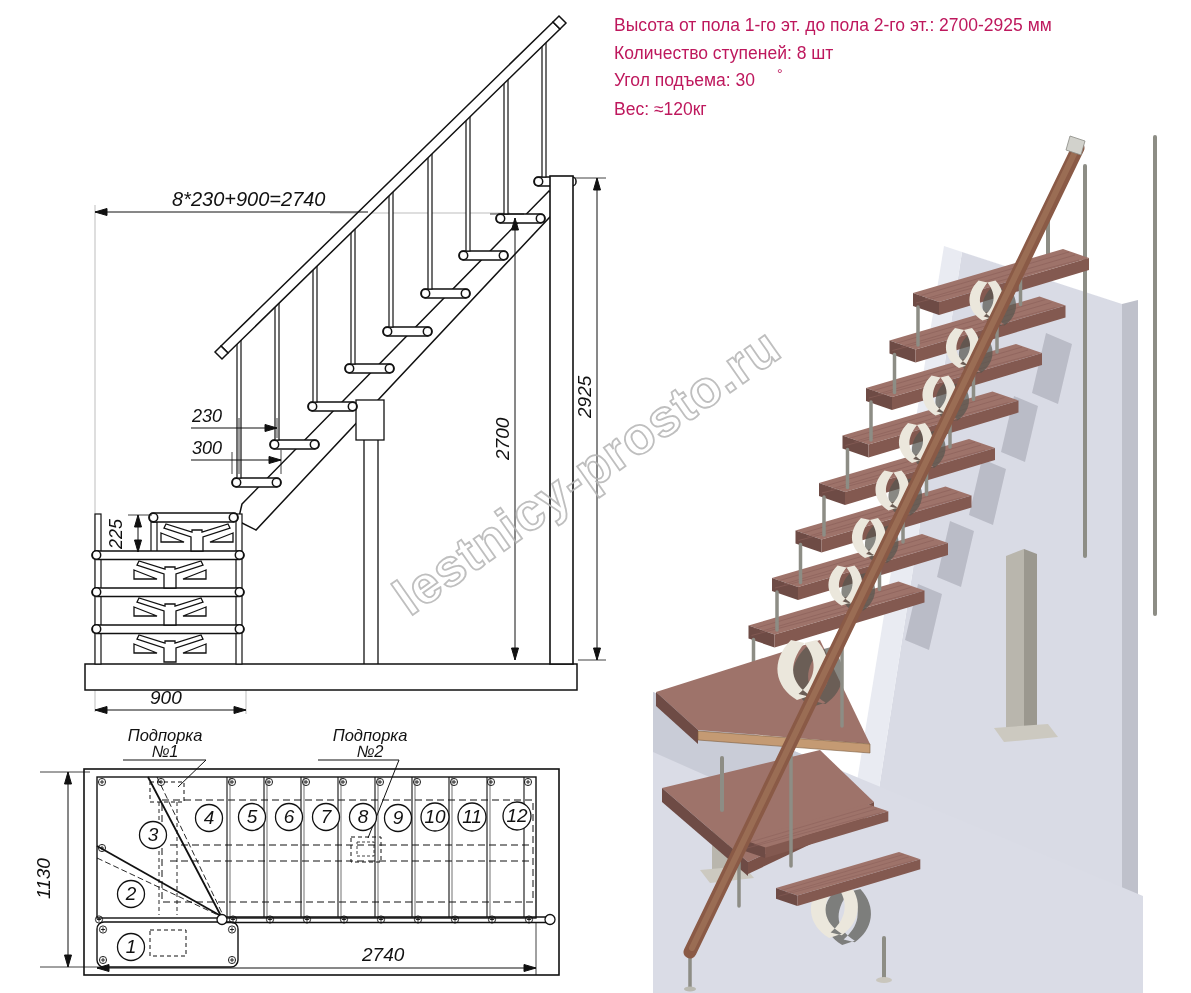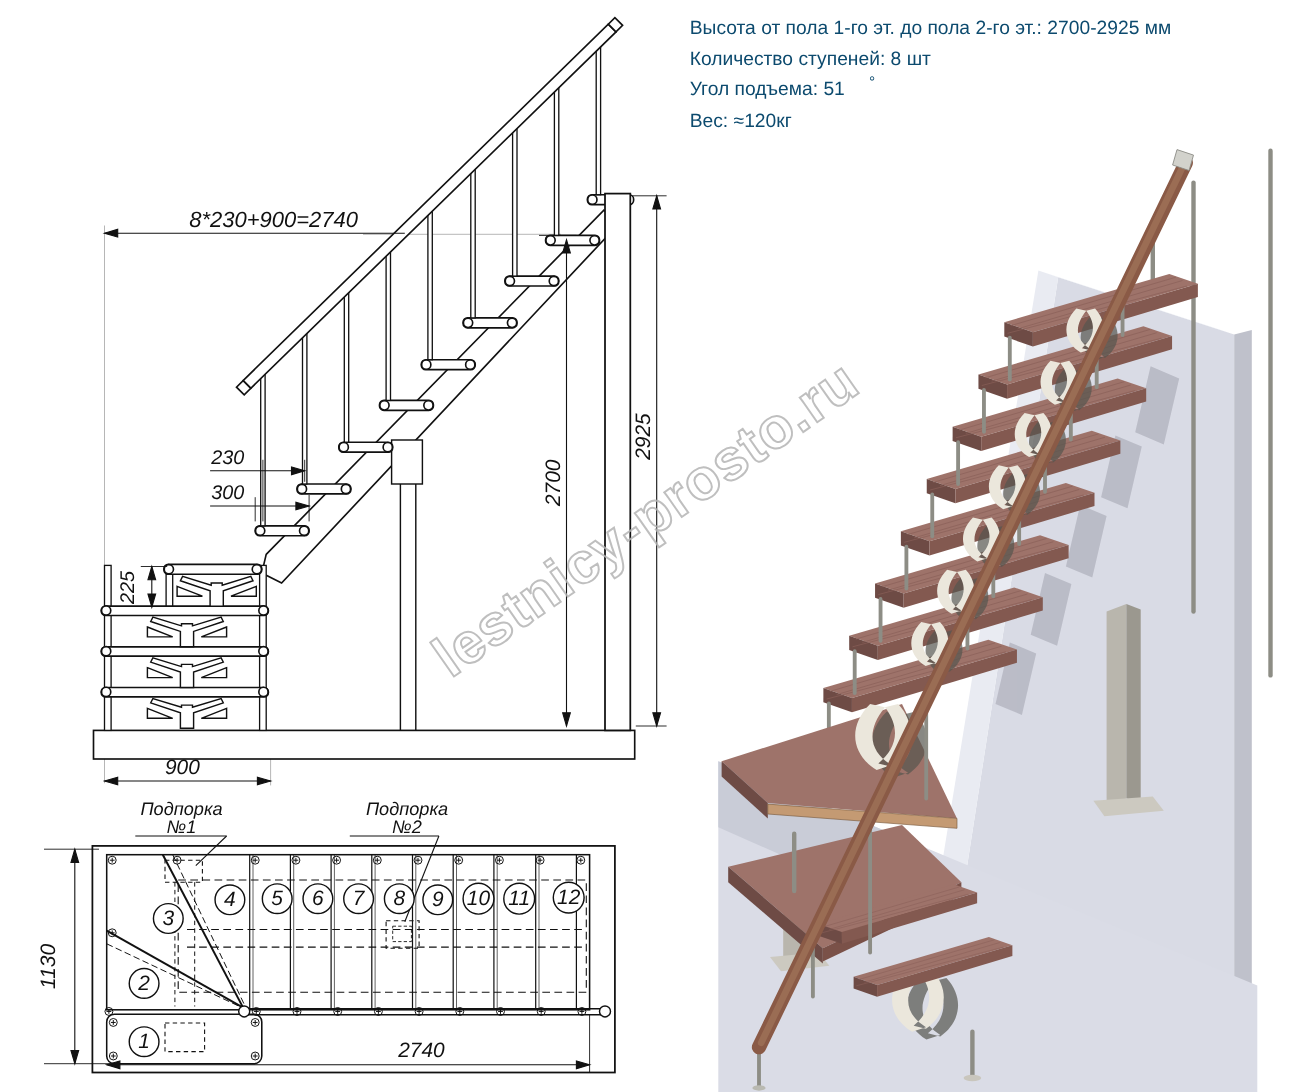--- a/index.html
+++ b/index.html
@@ -1,19 +1,19 @@
 <!DOCTYPE html>
 <html><head>
 <meta charset="utf-8">
 <style>
   html,body{margin:0;padding:0;background:#fff;}
   #canvas{position:relative;width:1191px;height:993px;background:#fff;overflow:hidden;
           font-family:"Liberation Sans",sans-serif;}
   .layer{position:absolute;}
-  .specs{position:absolute;left:627px;top:12px;width:545px;color:#0c4a6e;
+  .specs{position:absolute;left:614px;top:12px;width:545px;color:#be185d;
          font-size:17.5px;line-height:27.6px;font-family:"Liberation Sans",sans-serif;}
   .deg{display:inline-block;margin-left:22px;transform:translateY(-7px);font-size:14px;}
   svg text{font-family:"Liberation Sans",sans-serif;}
   .dim{font-style:italic;fill:#111;}
   .wm{font-weight:bold;letter-spacing:1px;}
 </style>
 </head>
 <body>
 
 <div id="canvas">
@@ -437,21 +437,21 @@
   <g>
     <line x1="1078" y1="148" x2="690" y2="952" stroke="#8a5a46" stroke-width="13" stroke-linecap="round"></line>
     <line x1="1076" y1="150" x2="692" y2="948" stroke="#9f7258" stroke-width="6" stroke-linecap="round" opacity="0.8"></line>
     <polygon points="1070,136 1085,141 1081,155 1066,150" fill="#d2d2cc" stroke="#8a8a84" stroke-width="0.8"></polygon>
   </g>
 </svg>
 
 <div class="specs">
   <div><span>Высота от пола 1-го эт. до пола 2-го эт.: 2700-2925 мм</span></div>
   <div><span>Количество ступеней: 8 шт</span></div>
-  <div><span>Угол подъема: 51</span><span class="deg">°</span></div>
+  <div><span>Угол подъема: 30</span><span class="deg">°</span></div>
   <div><span>Вес: ≈120кг</span></div>
 </div>
 
 <svg class="layer" style="left:0;top:0;pointer-events:none" width="1191" height="993" viewBox="0 0 1191 993">
   <text class="wm" transform="translate(597,486) rotate(-35)" text-anchor="middle" font-size="52" fill="none" stroke="#b4b4b4" stroke-width="1.8" opacity="0.85">lestnicy-prosto.ru</text>
 </svg>
 
 </div>
 
 </body></html>

